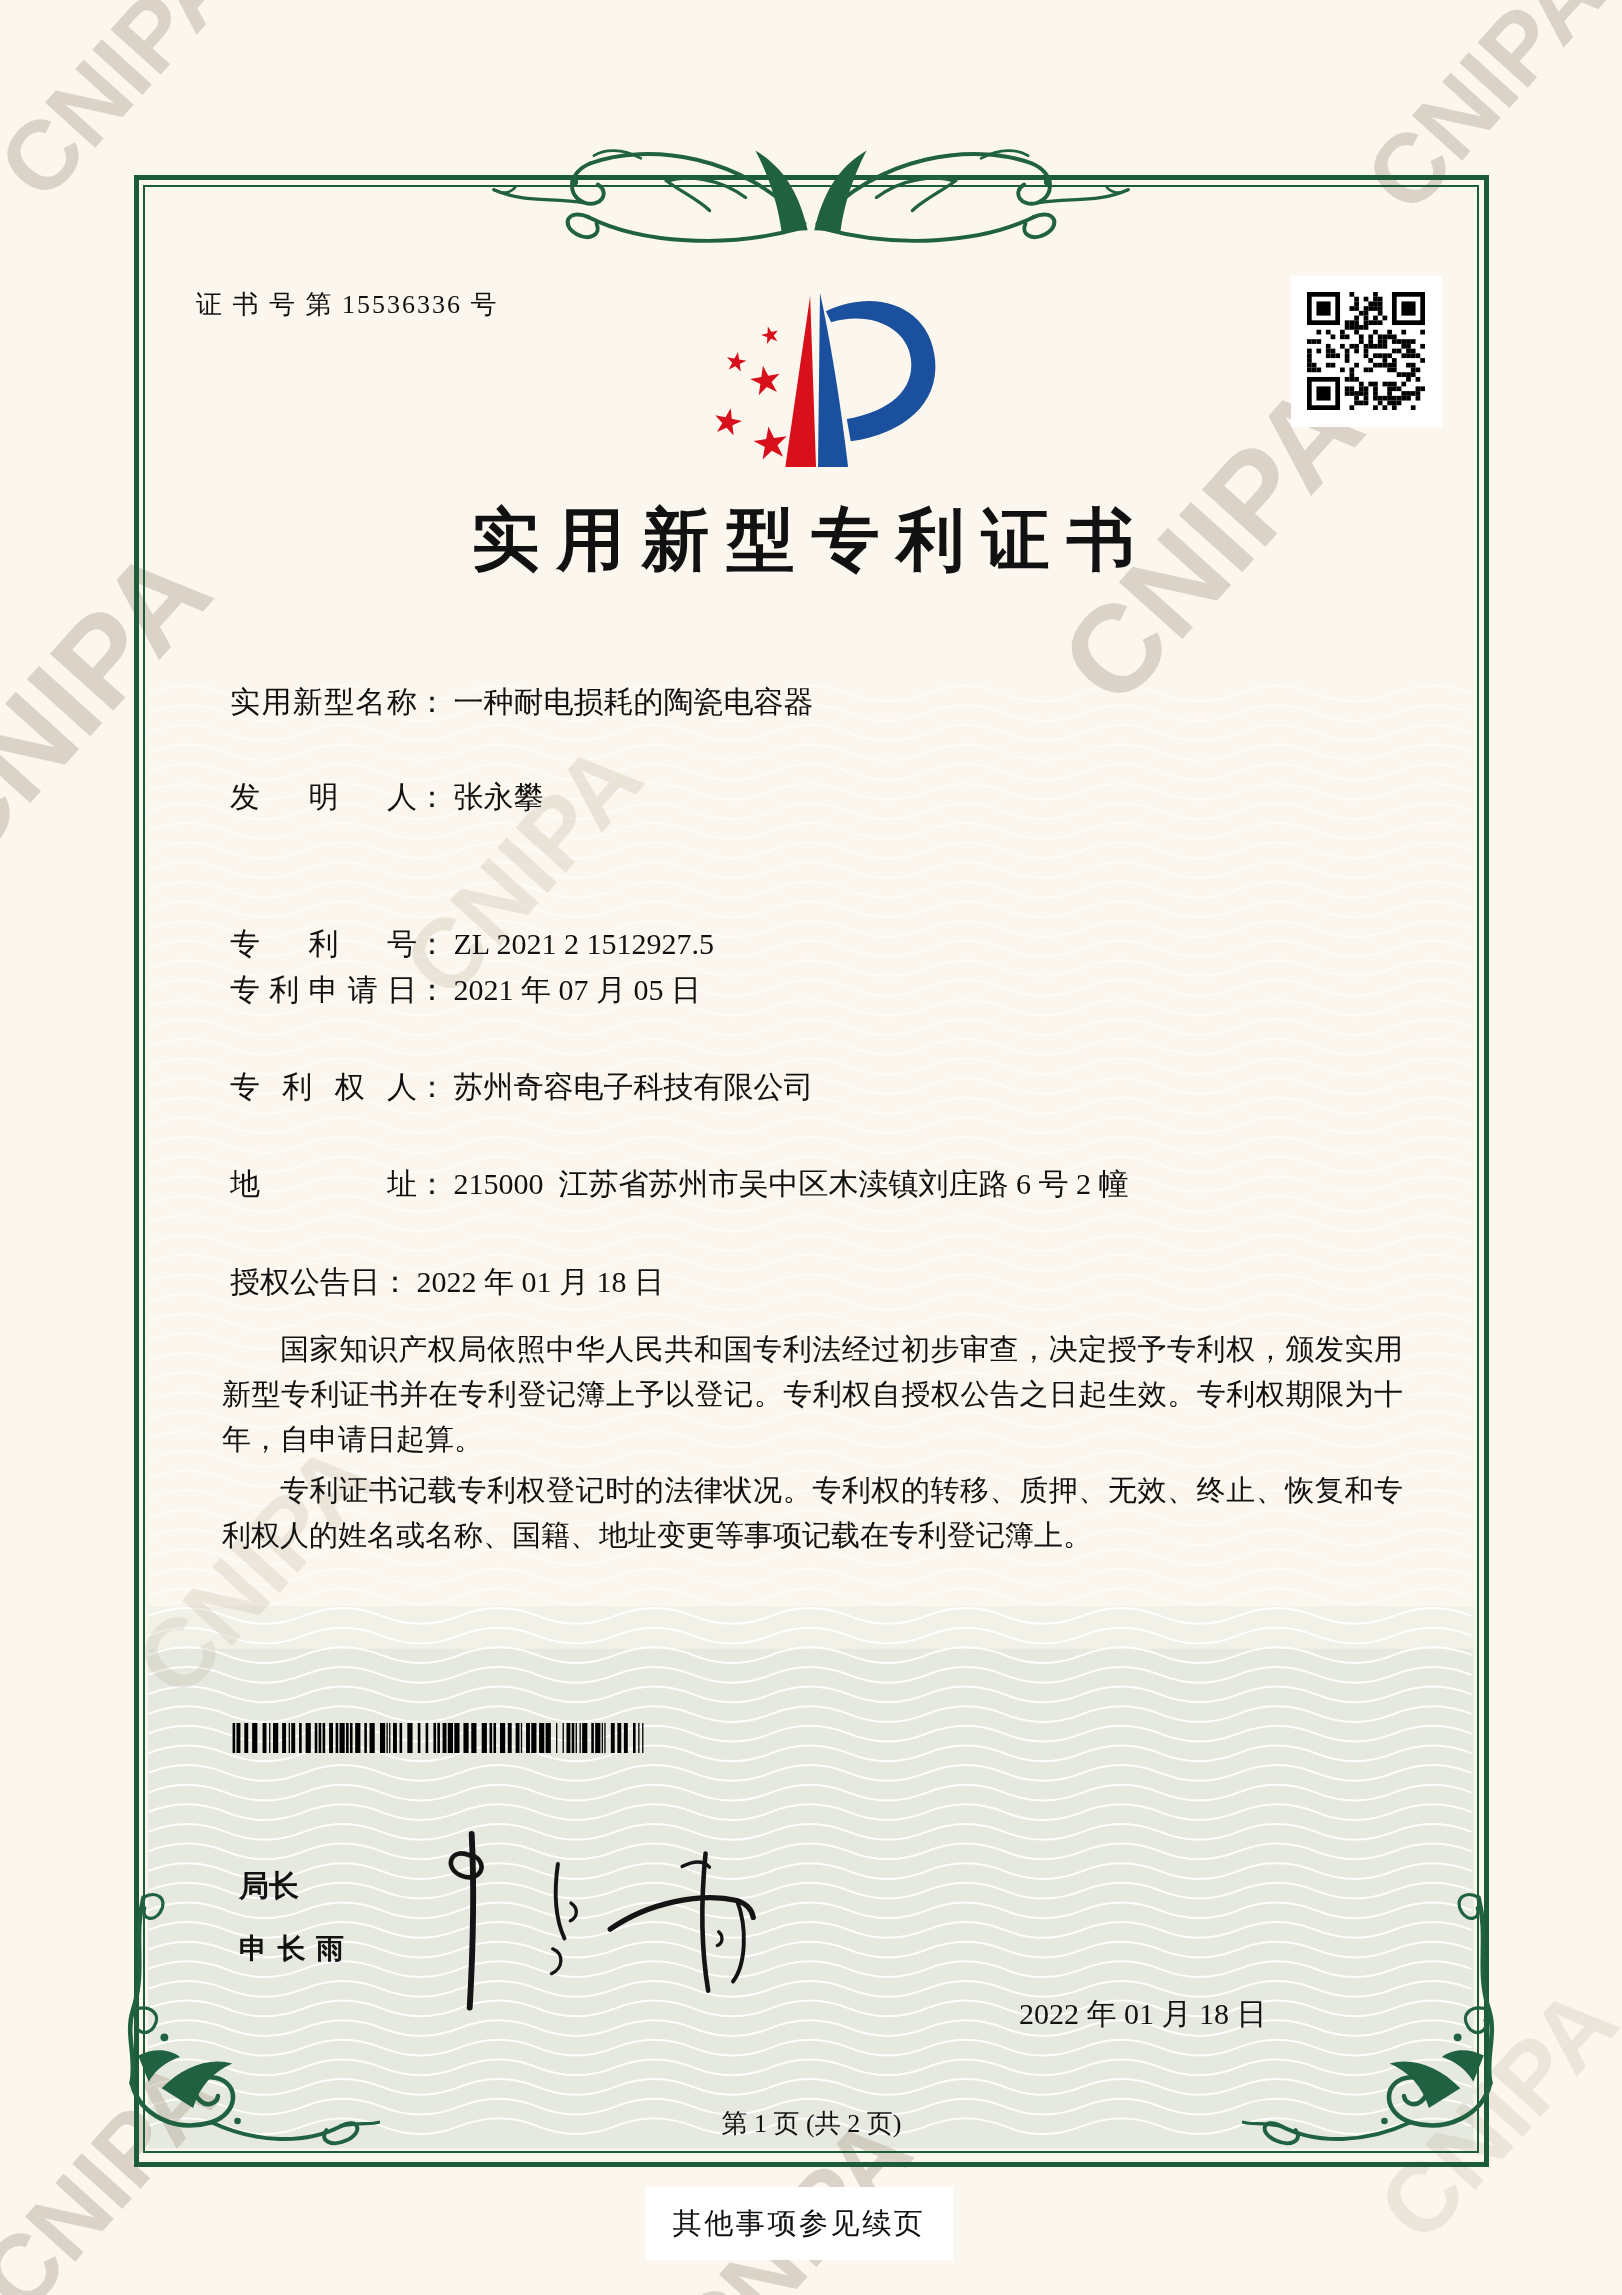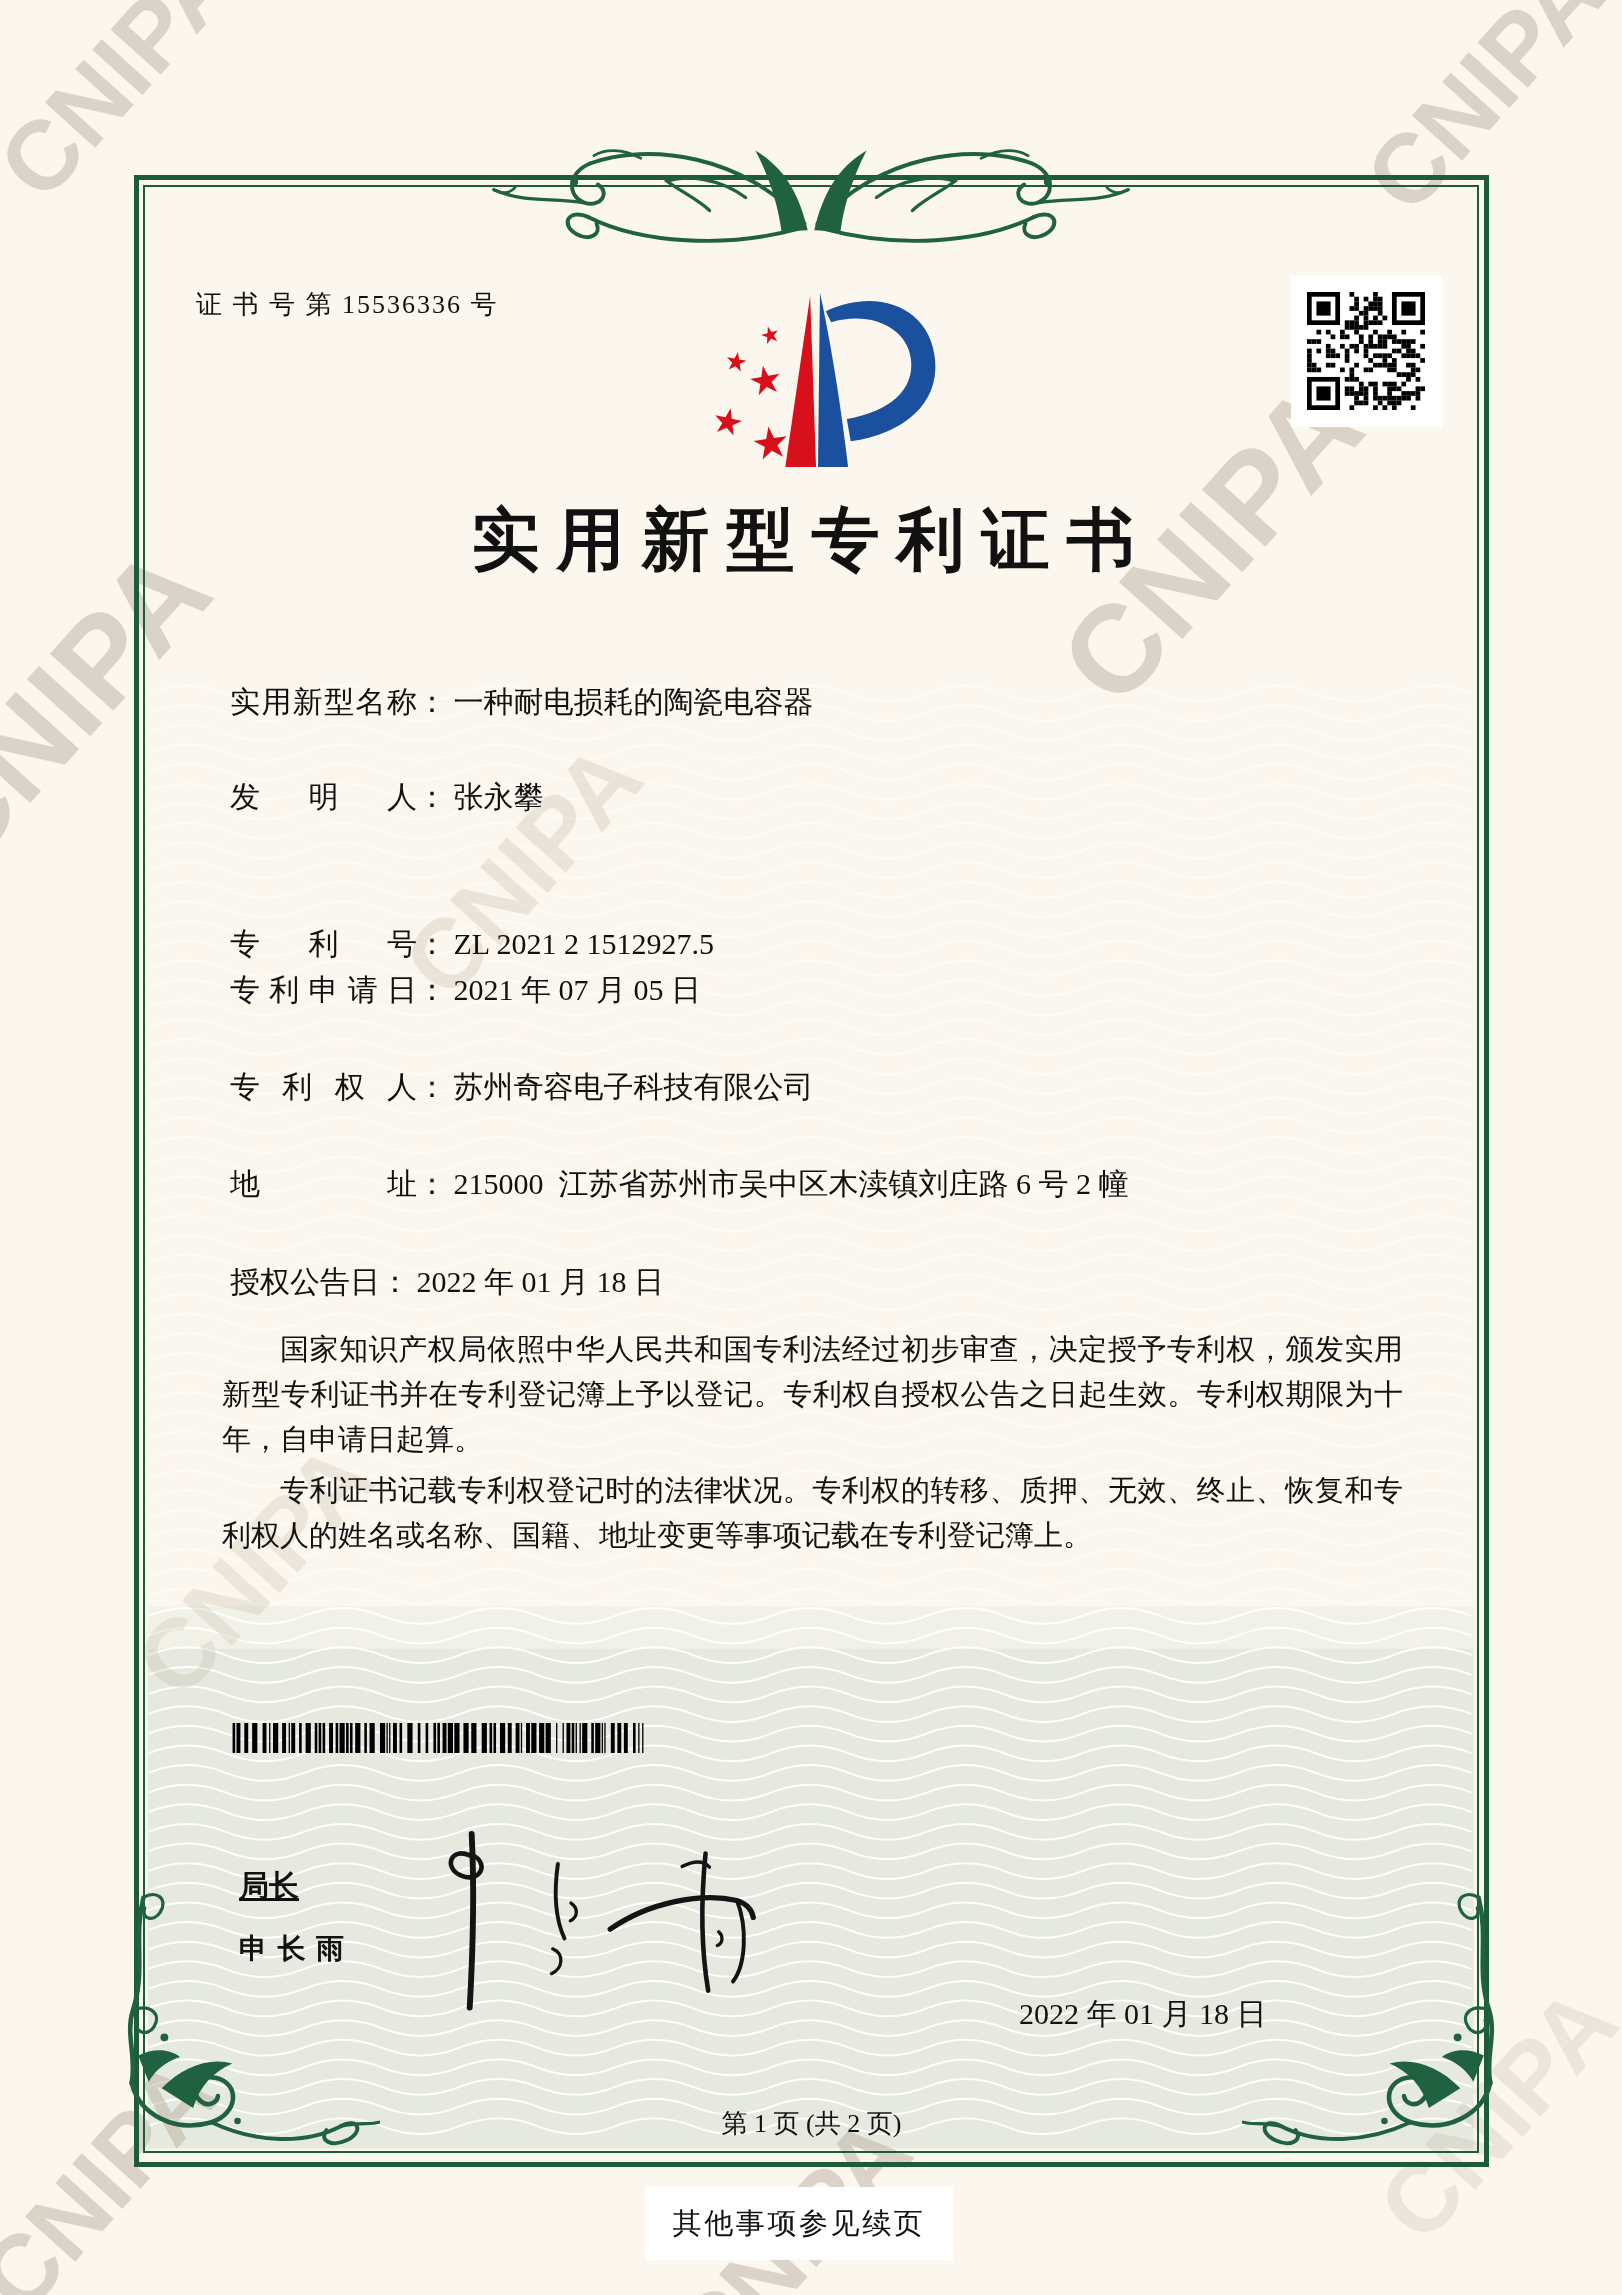--- a/index.html
+++ b/index.html
@@ -22,21 +22,21 @@
   .flabel{display:inline-block;width:187px;text-align:justify;text-align-last:justify;vertical-align:bottom;}
   .fcolon{display:inline-block;}
   .fvalue{display:inline-block;margin-left:6.5px;white-space:pre;}
   .grant2{position:absolute;left:601px;top:0;}
   
   .paras{left:222px;top:1327px;width:1181px;font-size:29px;line-height:45px;
          text-align:justify;z-index:6;}
   .paras p{margin:0;text-indent:2em;}
   .paras p + p{margin-top:5.9px;}
   
-  .issuer-title{left:239px;top:1866px;font-size:30px;font-family:"Liberation Sans","DejaVu Sans",sans-serif;font-weight:600;z-index:6;text-decoration:underline;}
+  .issuer-title{left:239px;top:1866px;font-size:30px;font-family:"Liberation Sans","DejaVu Sans",sans-serif;font-weight:600;z-index:6;}
   .issuer-name{left:239px;top:1930px;font-size:28px;letter-spacing:10.5px;font-family:Liberation Sans, sans-serif;font-weight:600;z-index:6;}
   .issue-date{left:1019px;top:1994px;font-size:30px;z-index:6;white-space:pre;}
   .page-info{left:0;top:2106px;width:1623px;text-align:center;font-size:26px;z-index:6;}
   .footer-note-box{left:645px;top:2187px;width:308px;height:73px;background:#ffffff;z-index:6;
                    display:flex;align-items:center;justify-content:center;}
   .footer-note{font-size:29px;letter-spacing:2.6px;}
   svg{display:block;}
 </style>
 </head>
 <body>

